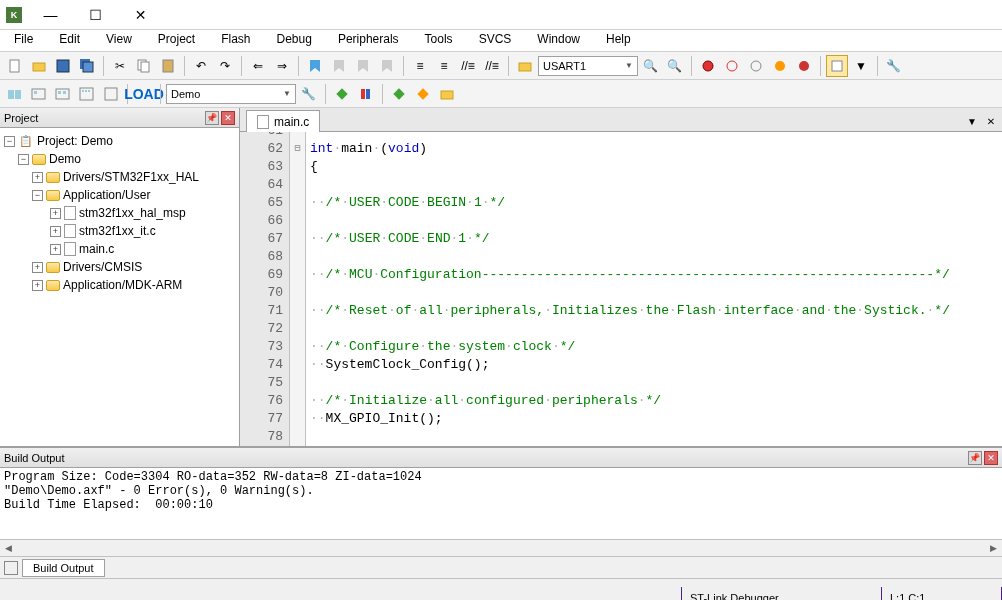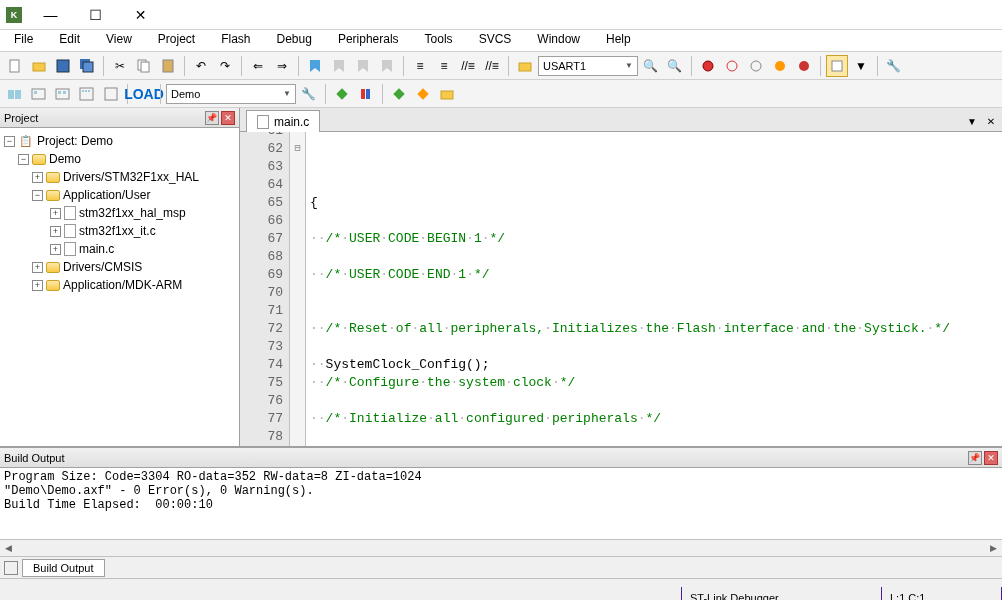--- a/index.html
+++ b/index.html
@@ -386,33 +386,36 @@
           <div></div>
           <div></div>
           <div></div>
           <div></div>
           <div></div>
           <div></div>
           <div></div>
           <div></div>
         </div>
       <div class="text" id="codetext">
+          <div class="ln"><span class="kw">int</span><span class="ws">·</span>main<span class="ws">·</span>(<span class="kw">void</span>)</div>
           <div class="ln">{</div>
           <div class="ln"></div>
           <div class="ln"><span class="ws">··</span><span class="cm">/*<span class="ws">·</span>USER<span class="ws">·</span>CODE<span class="ws">·</span>BEGIN<span class="ws">·</span>1<span class="ws">·</span>*/</span></div>
           <div class="ln"></div>
           <div class="ln"><span class="ws">··</span><span class="cm">/*<span class="ws">·</span>USER<span class="ws">·</span>CODE<span class="ws">·</span>END<span class="ws">·</span>1<span class="ws">·</span>*/</span></div>
           <div class="ln"></div>
+          <div class="ln"><span class="ws">··</span><span class="cm">/*<span class="ws">·</span>MCU<span class="ws">·</span>Configuration----------------------------------------------------------*/</span></div>
           <div class="ln"></div>
           <div class="ln"><span class="ws">··</span><span class="cm">/*<span class="ws">·</span>Reset<span class="ws">·</span>of<span class="ws">·</span>all<span class="ws">·</span>peripherals,<span class="ws">·</span>Initializes<span class="ws">·</span>the<span class="ws">·</span>Flash<span class="ws">·</span>interface<span class="ws">·</span>and<span class="ws">·</span>the<span class="ws">·</span>Systick.<span class="ws">·</span>*/</span></div>
           <div class="ln"></div>
+          <div class="ln"><span class="ws">··</span><span class="cm">/*<span class="ws">·</span>Configure<span class="ws">·</span>the<span class="ws">·</span>system<span class="ws">·</span>clock<span class="ws">·</span>*/</span></div>
           <div class="ln"><span class="ws">··</span>SystemClock_Config();</div>
-          <div class="ln"><span class="ws">··</span><span class="cm">/*<span class="ws">·</span>Configure<span class="ws">·</span>the<span class="ws">·</span>system<span class="ws">·</span>clock<span class="ws">·</span>*/</span></div>
           <div class="ln"></div>
           <div class="ln"><span class="ws">··</span><span class="cm">/*<span class="ws">·</span>Initialize<span class="ws">·</span>all<span class="ws">·</span>configured<span class="ws">·</span>peripherals<span class="ws">·</span>*/</span></div>
+          <div class="ln"><span class="ws">··</span>MX_GPIO_Init();</div>
           <div class="ln"></div>
         </div>
       <div class="vsb">
           <div class="thumb"></div>
         </div>
     </div>
   </div>
 </div>
 
 <div class="build">

